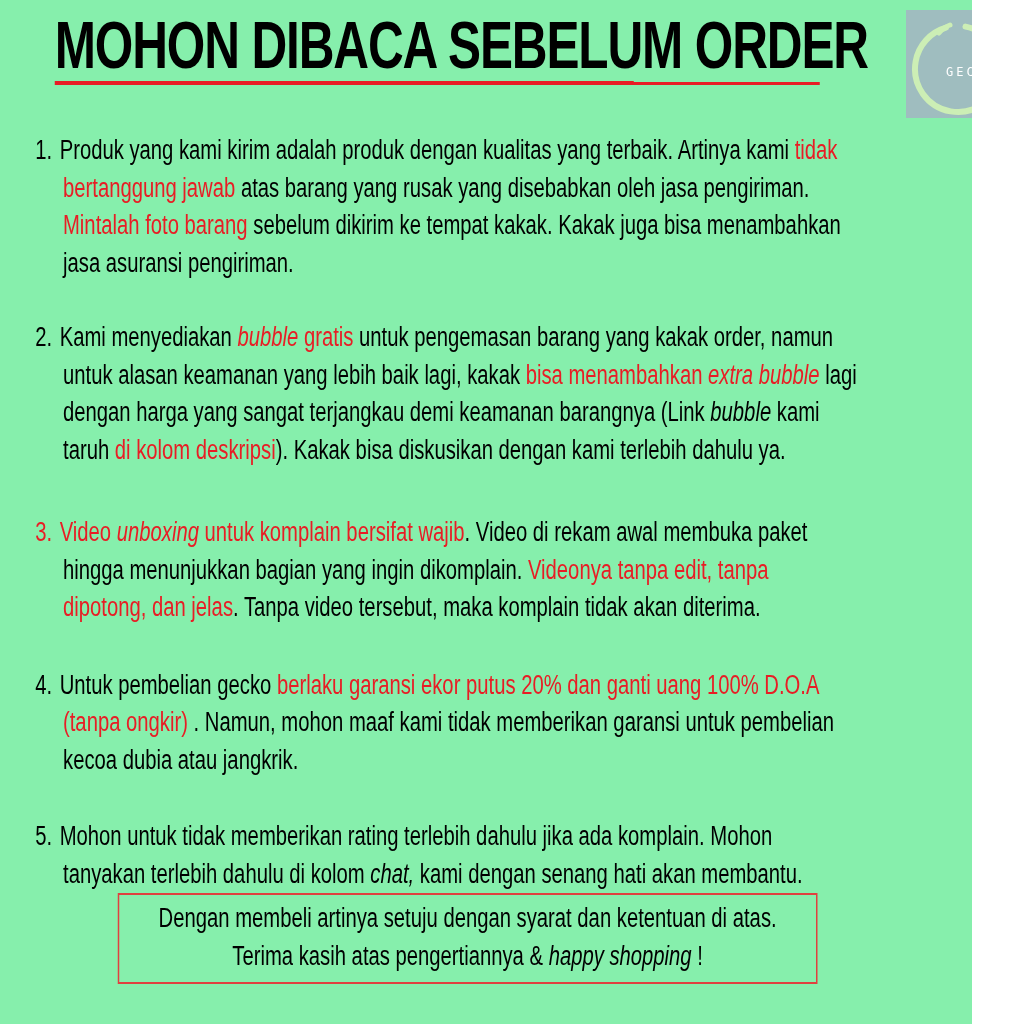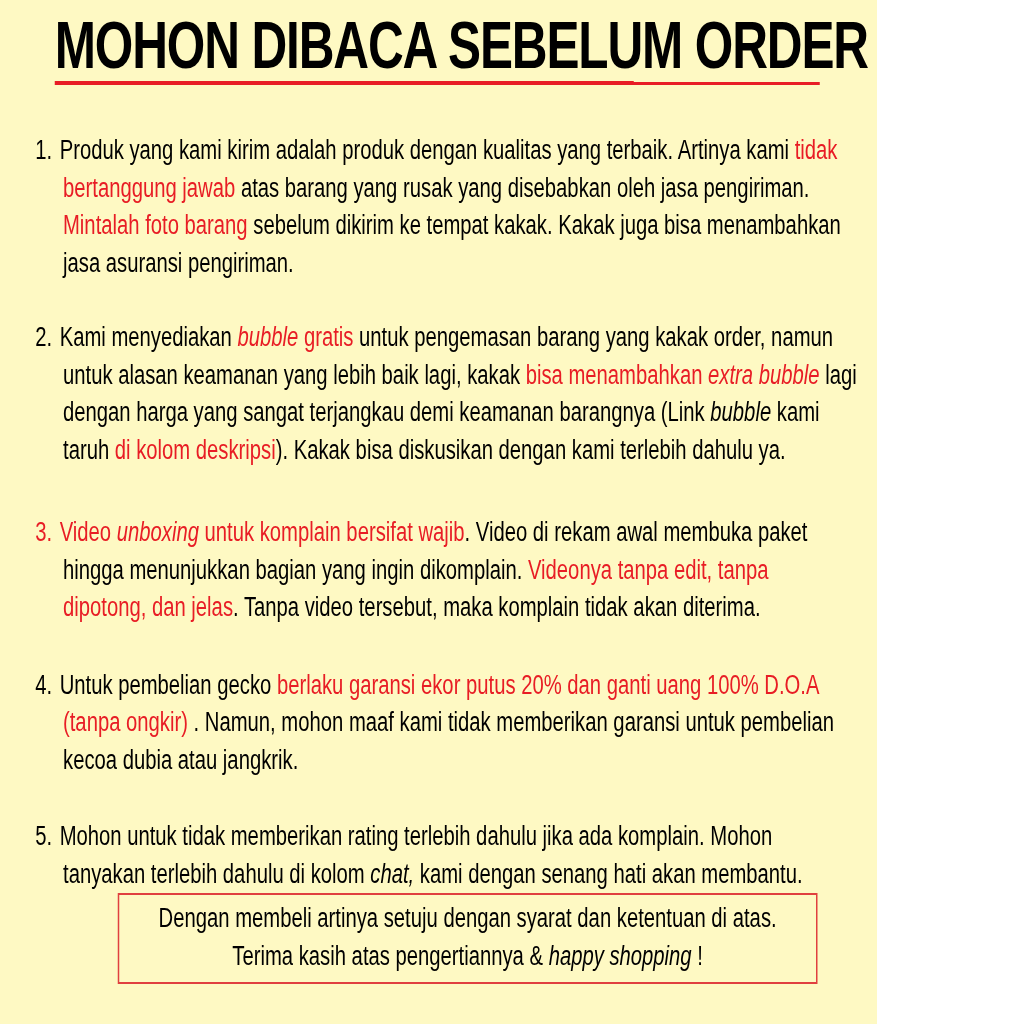--- a/index.html
+++ b/index.html
@@ -1,17 +1,17 @@
 <!DOCTYPE html>
 <html><head>
 <meta charset="utf-8">
 <style>
   html,body{margin:0;padding:0;background:#ffffff;}
   .page{
-    position:relative;width:877px;height:1024px;background:#fef9c3;
+    position:relative;width:972px;height:1024px;background:#86efac;
     overflow:hidden;font-family:"Liberation Sans",sans-serif;color:#000;
   }
   
   .scale{
     position:absolute;left:0;top:0;width:1365px;
     transform:scaleX(0.75);transform-origin:0 0;
   }
   .title{
     margin:16px 0 0 73px;font-size:66px;font-weight:bold;
     letter-spacing:-1.5px;line-height:58px;white-space:nowrap;color:#000;

